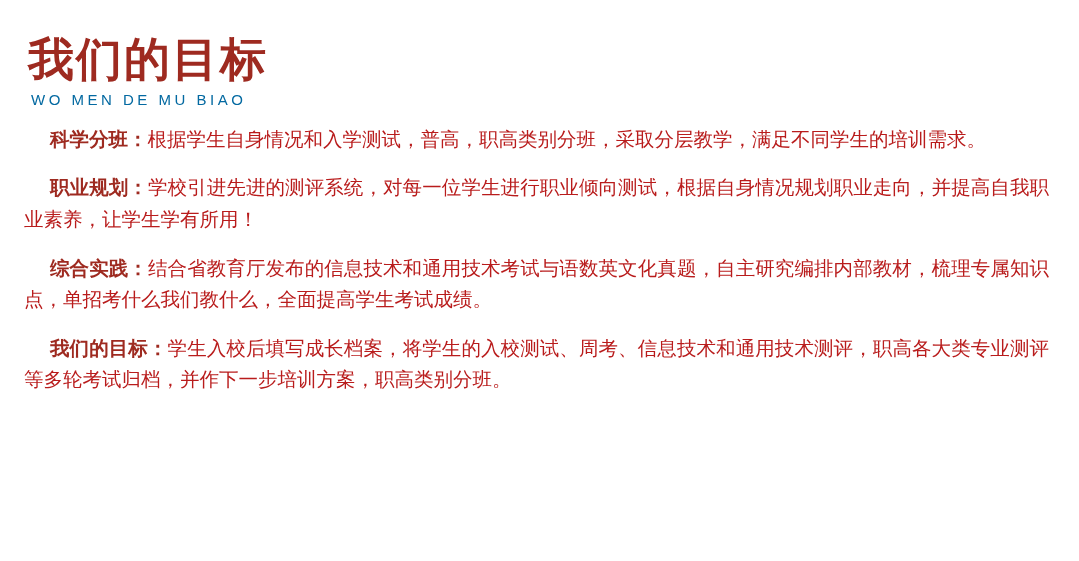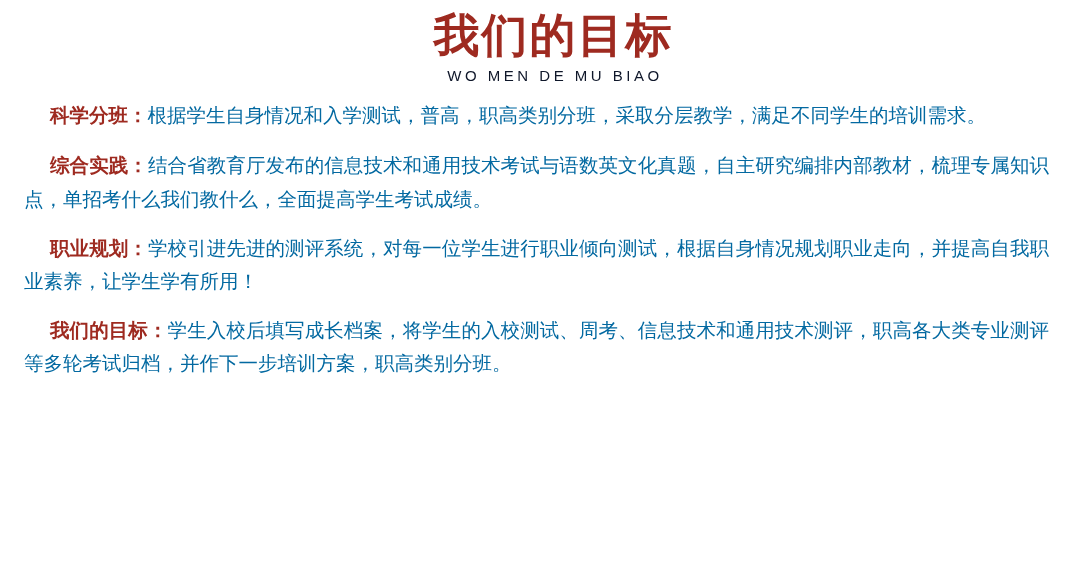--- a/index.html
+++ b/index.html
@@ -15,86 +15,85 @@
     overflow: hidden;
   }
   .page {
     position: relative;
     width: 1079px;
     height: 561px;
     box-sizing: border-box;
     padding: 0;
   }
   .header {
-    padding: 2px 0 0 28px;
-    text-align: center;
+    padding: 26px 0 0 28px;
   }
   .title-cn {
     font-family: "Liberation Serif", serif;
     font-weight: bold;
     font-size: 46px;
     letter-spacing: 2px;
     color: #9e2a20;
     line-height: 1.15;
     margin: 0;
     padding-top: 8px;
   }
   .title-py {
     font-family: "Liberation Sans", sans-serif;
     font-size: 15px;
     letter-spacing: 3.5px;
-    color: #0f172a;
+    color: #0369a1;
     margin: 4px 0 0 3px;
     text-transform: uppercase;
   }
   .items {
     margin-top: 16px;
     padding: 0 30px 0 24px;
   }
   .item {
     margin-bottom: 17px;
     line-height: 1.62;
     font-size: 19.5px;
     font-family: "Liberation Serif", serif;
     color: #3c3c3c;
     text-align: justify;
   }
   .item-label {
     color: #9e2a20;
     font-weight: bold;
-    font-family: Liberation Mono, monospace;
+    font-family: Liberation Sans, sans-serif;
     margin-left: 26px;
   }
   .item-text {
-    color: #0369a1;
+    color: #b91c1c;
   }
 </style>
 </head>
 <body>
 
 <div class="page">
 
   <div class="header">
     <h1 class="title-cn">我们的目标</h1>
     <div class="title-py">WO MEN DE MU BIAO</div>
   </div>
 
   <div class="items">
 
     <div class="item">
       <span class="item-label">科学分班：</span><span class="item-text">根据学生自身情况和入学测试，普高，职高类别分班，采取分层教学，满足不同学生的培训需求。</span>
     </div>
 
 
     <div class="item">
-      <span class="item-label">综合实践：</span><span class="item-text">结合省教育厅发布的信息技术和通用技术考试与语数英文化真题，自主研究编排内部教材，梳理专属知识点，单招考什么我们教什么，全面提高学生考试成绩。</span>
+      <span class="item-label">职业规划：</span><span class="item-text">学校引进先进的测评系统，对每一位学生进行职业倾向测试，根据自身情况规划职业走向，并提高自我职业素养，让学生学有所用！</span>
     </div>
 
     <div class="item">
-      <span class="item-label">职业规划：</span><span class="item-text">学校引进先进的测评系统，对每一位学生进行职业倾向测试，根据自身情况规划职业走向，并提高自我职业素养，让学生学有所用！</span>
+      <span class="item-label">综合实践：</span><span class="item-text">结合省教育厅发布的信息技术和通用技术考试与语数英文化真题，自主研究编排内部教材，梳理专属知识点，单招考什么我们教什么，全面提高学生考试成绩。</span>
     </div>
 
     <div class="item">
       <span class="item-label">我们的目标：</span><span class="item-text">学生入校后填写成长档案，将学生的入校测试、周考、信息技术和通用技术测评，职高各大类专业测评等多轮考试归档，并作下一步培训方案，职高类别分班。</span>
     </div>
 
 
   </div>
 </div>
 

